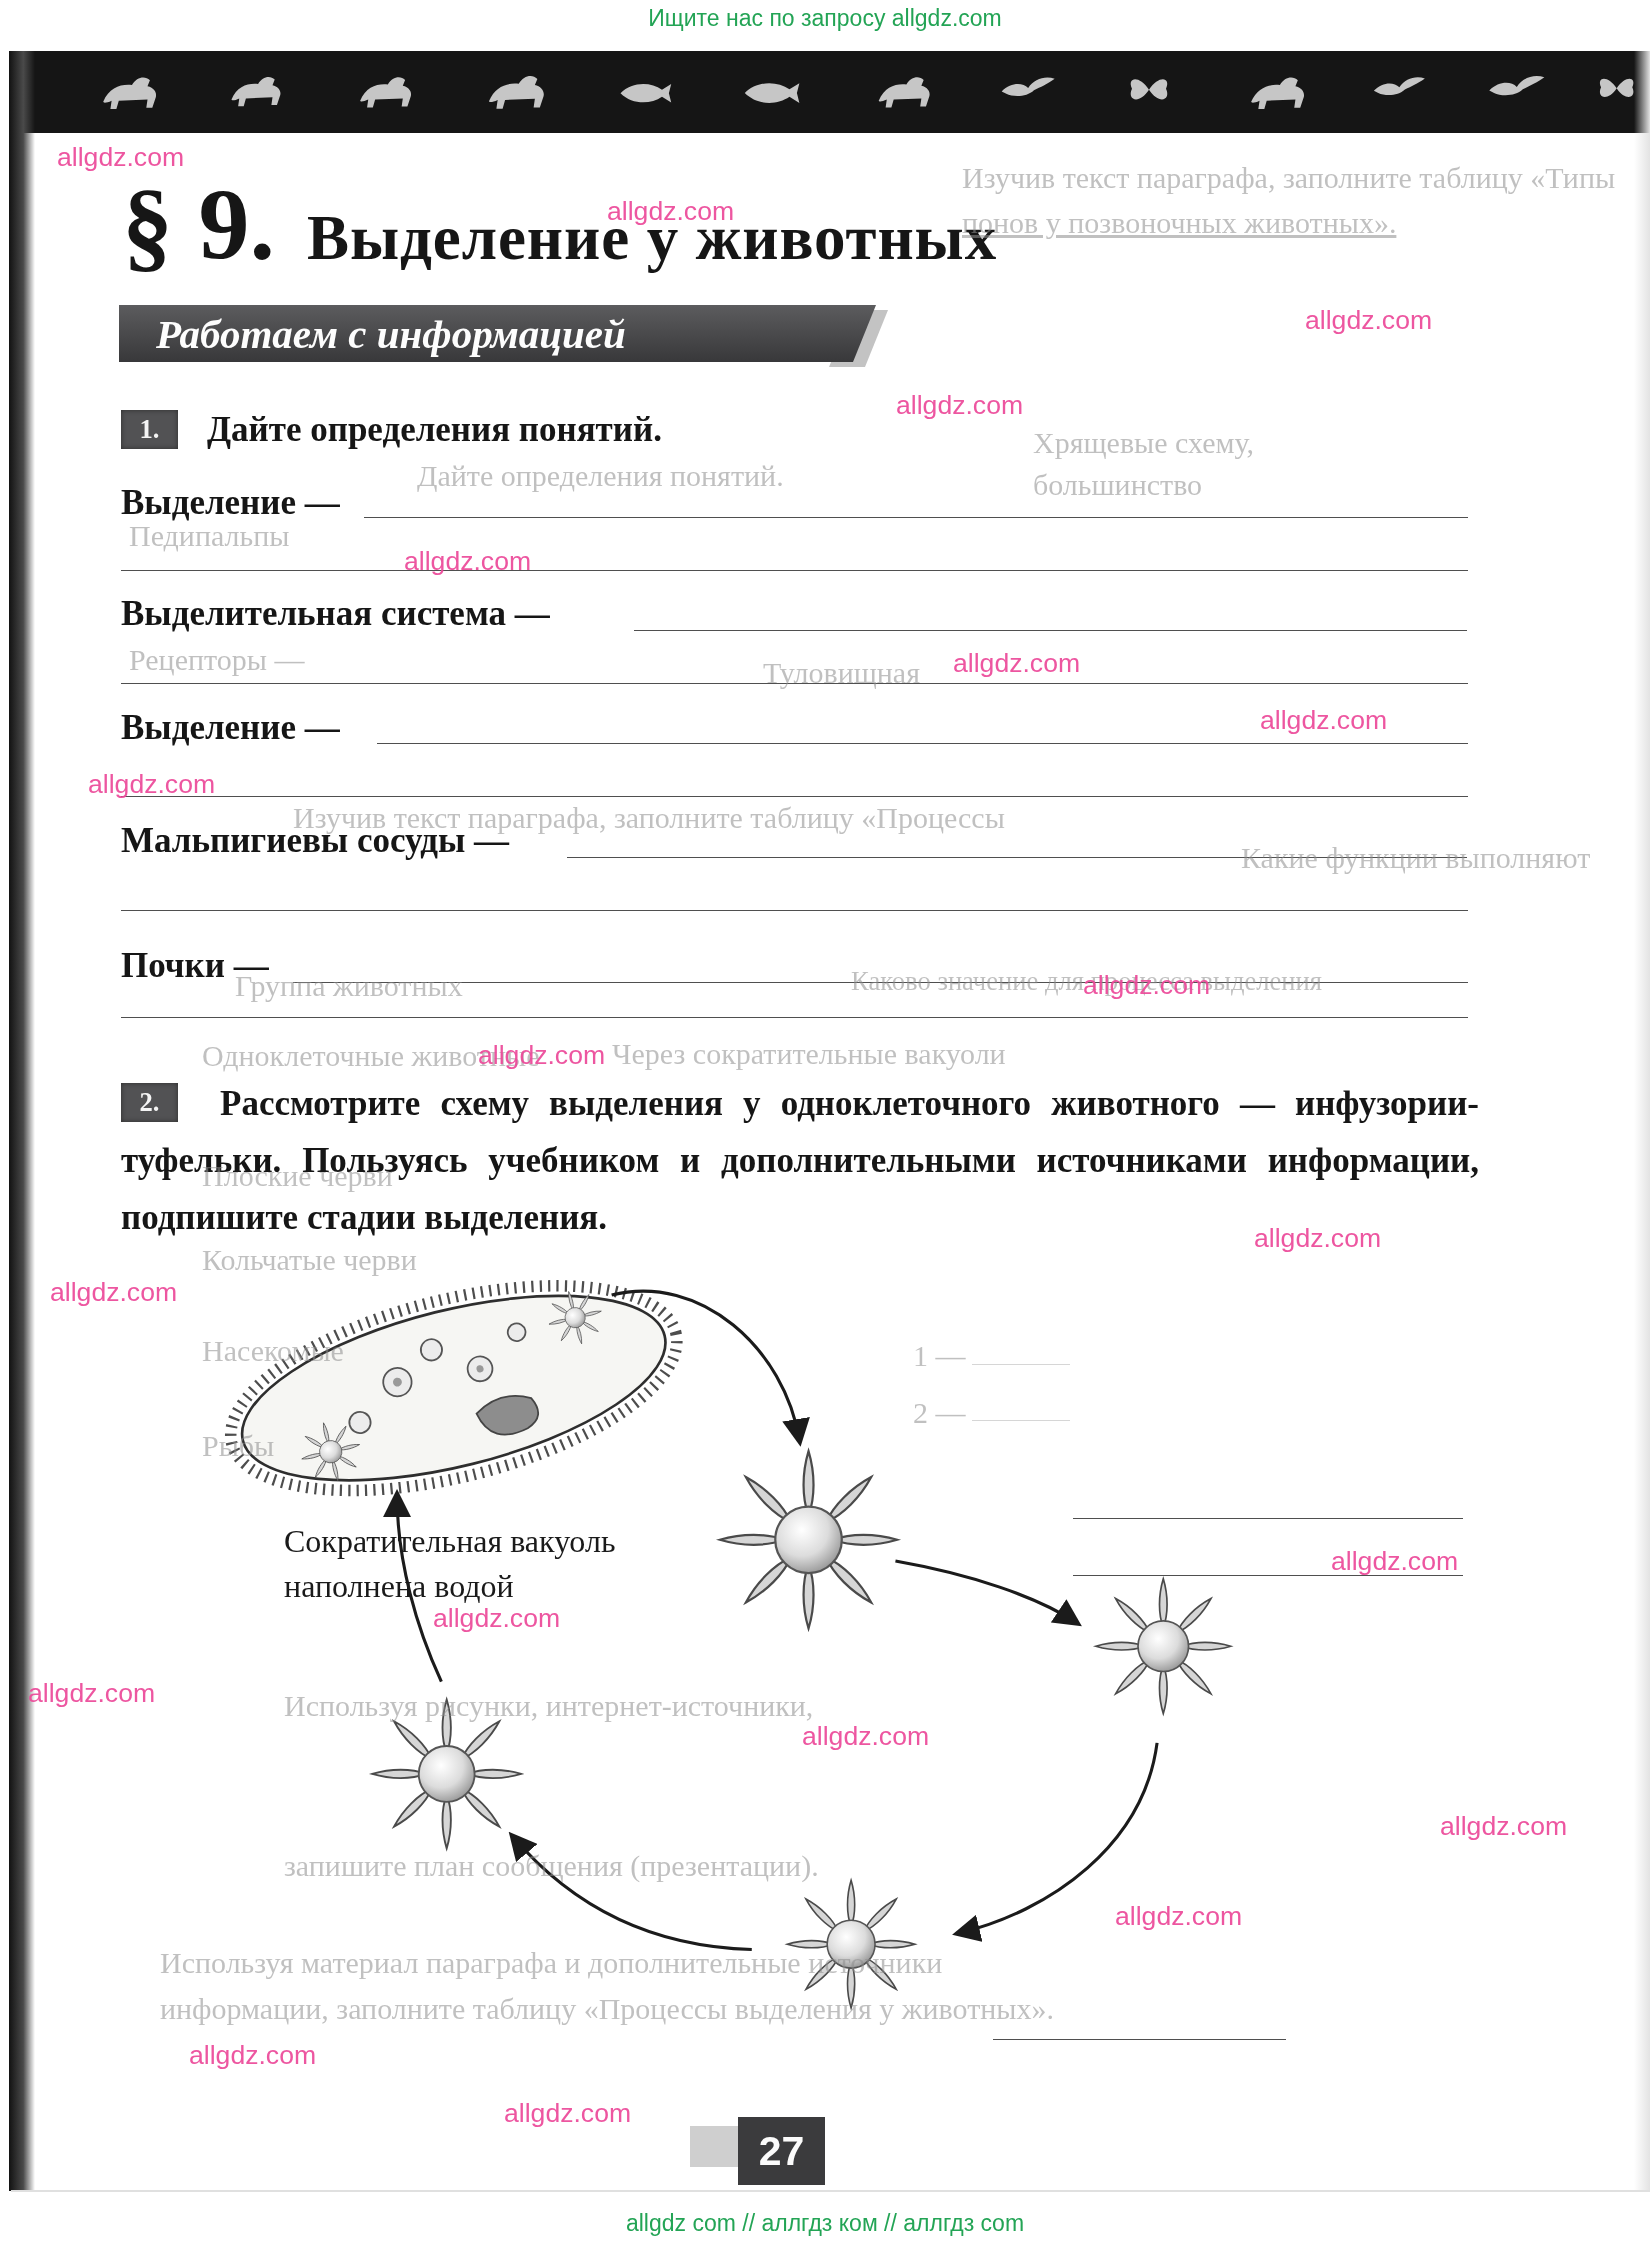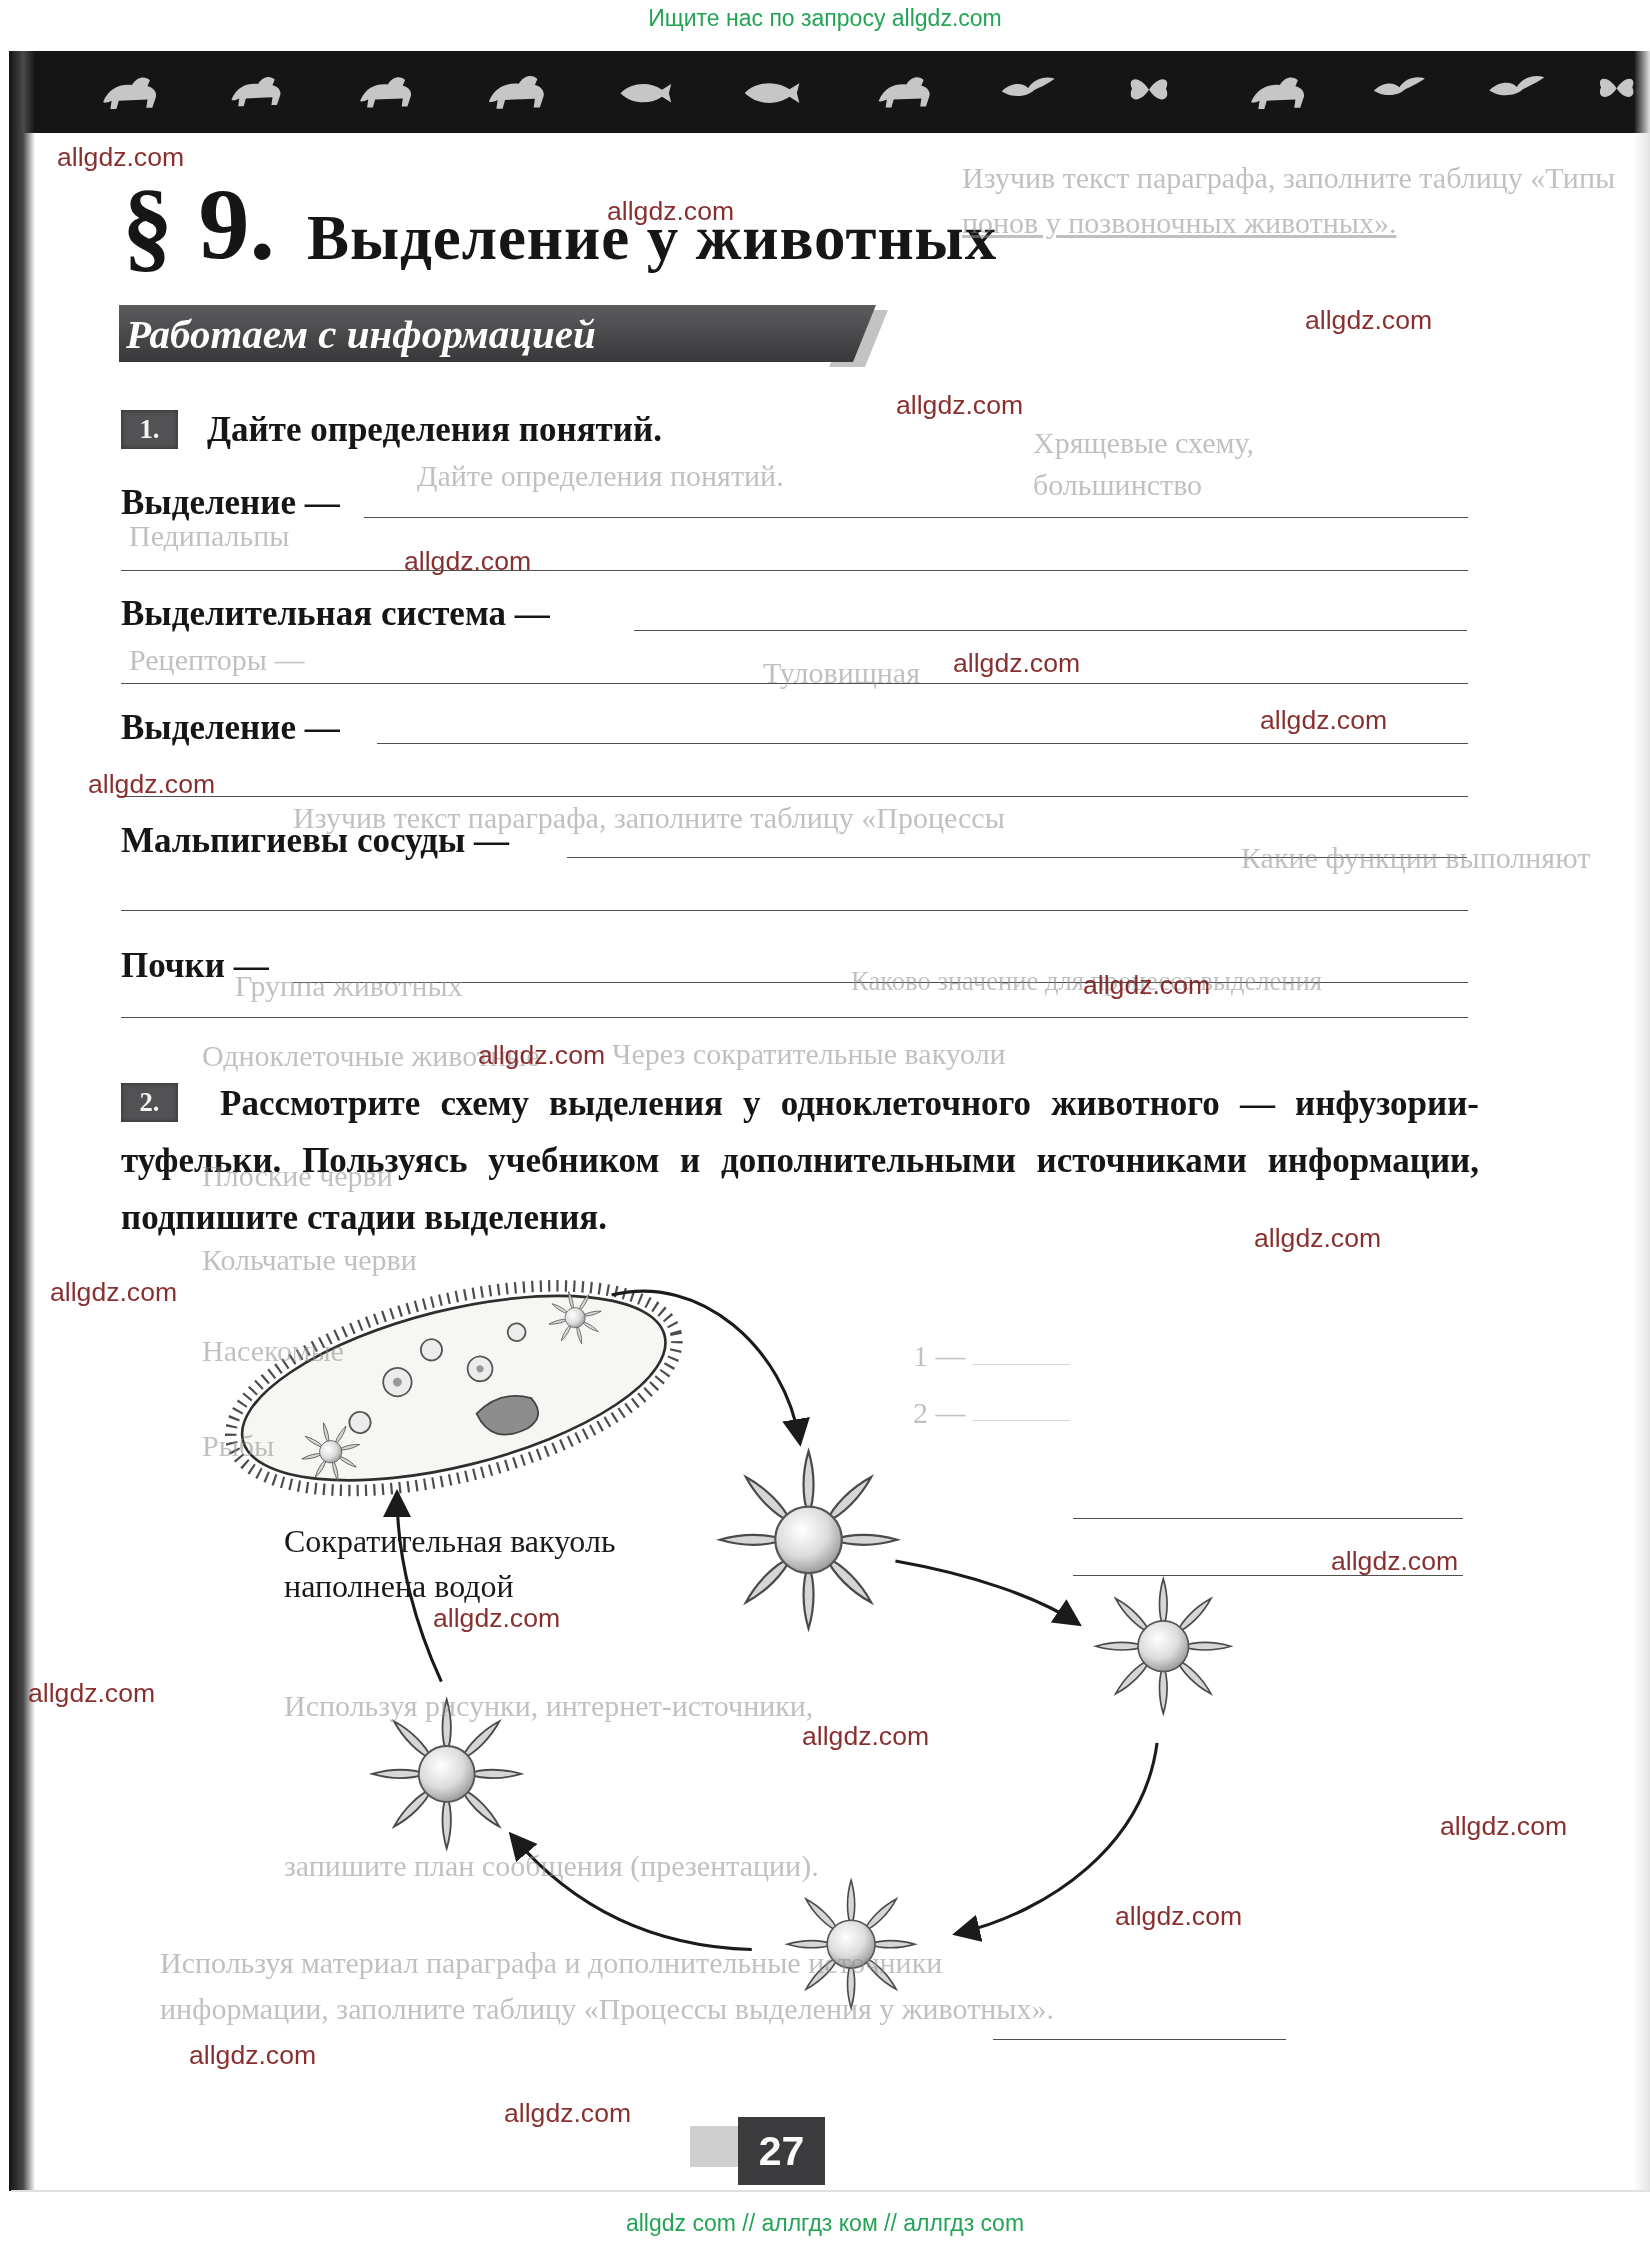--- a/index.html
+++ b/index.html
@@ -15,30 +15,30 @@
   .page-edge-b{position:absolute;left:10.6px;top:2190px;width:1639px;height:1.8px;background:#e0e0e0;}
   .heading{position:absolute;left:122px;top:174px;display:flex;align-items:baseline;}
   .pmark{font-weight:bold;font-size:102px;line-height:1;}
   .ptitle{font-weight:bold;font-size:63px;letter-spacing:0.9px;margin-left:32px;}
   .banner{position:absolute;left:119px;top:305px;width:757px;height:57px;
           background:linear-gradient(#5c5c5e,#38383a);
           clip-path:polygon(0 0,100% 0,calc(100% - 23px) 100%,0 100%);
           display:flex;align-items:center;}
   .banner-shadow{position:absolute;left:131px;top:310px;width:757px;height:57px;background:#c3c3c3;
           clip-path:polygon(calc(100% - 35px) 0,100% 0,calc(100% - 23px) 100%,calc(100% - 59px) 100%);}
-  .banner span{font:italic bold 41px "Liberation Serif",serif;color:#fdfdfd;padding-left:7px;white-space:nowrap;}
+  .banner span{font:italic bold 41px "Liberation Serif",serif;color:#fdfdfd;padding-left:16px;white-space:nowrap;margin-left:21px;}
   .badge{position:absolute;width:57px;height:39px;background:#525254;color:#f4f4f4;
          display:flex;align-items:center;justify-content:center;
          font:bold 26.6px "Liberation Serif",serif;box-shadow:inset 0 0 5.3px #2e2e2e;}
   .task-text{position:absolute;font:bold 35px "Liberation Serif",serif;white-space:nowrap;}
   .para{position:absolute;left:121px;top:1075px;width:1358px;
         font:bold 35px/57px "Liberation Serif",serif;text-align:justify;text-indent:99px;}
   .term{position:absolute;font:bold 35px "Liberation Serif",serif;white-space:nowrap;}
   .line{position:absolute;border-bottom:1.8px solid #4f4f4f;height:0;}
-  .wm{position:absolute;font:26.6px "Liberation Sans",sans-serif;color:#7f1d1d;opacity:.92;white-space:nowrap;}
+  .wm{position:absolute;font:26.6px "Liberation Sans",sans-serif;color:#ec4899;opacity:.92;white-space:nowrap;}
   .g{position:absolute;font-family:"Liberation Serif",serif;font-size:30px;color:#8e8e8e;opacity:.55;white-space:nowrap;}
   .gline{position:absolute;border-bottom:1.8px solid #a5a5a5;opacity:.45;height:0;}
   .caption{position:absolute;font:32px "Liberation Serif",serif;color:#1a1a1a;white-space:nowrap;}
   .pnum-wing{position:absolute;left:690px;top:2126px;width:133px;height:41px;background:#cfcfcf;}
   .pnum{position:absolute;left:738px;top:2117px;width:87px;height:68px;background:#3b3b3d;
         color:#fbfbfb;display:flex;align-items:center;justify-content:center;
         font:bold 41px "Liberation Sans",sans-serif;}
   svg{display:block;}
   .figwrap{position:absolute;left:115px;top:1224px;width:1419px;height:887px;}
 </style>

